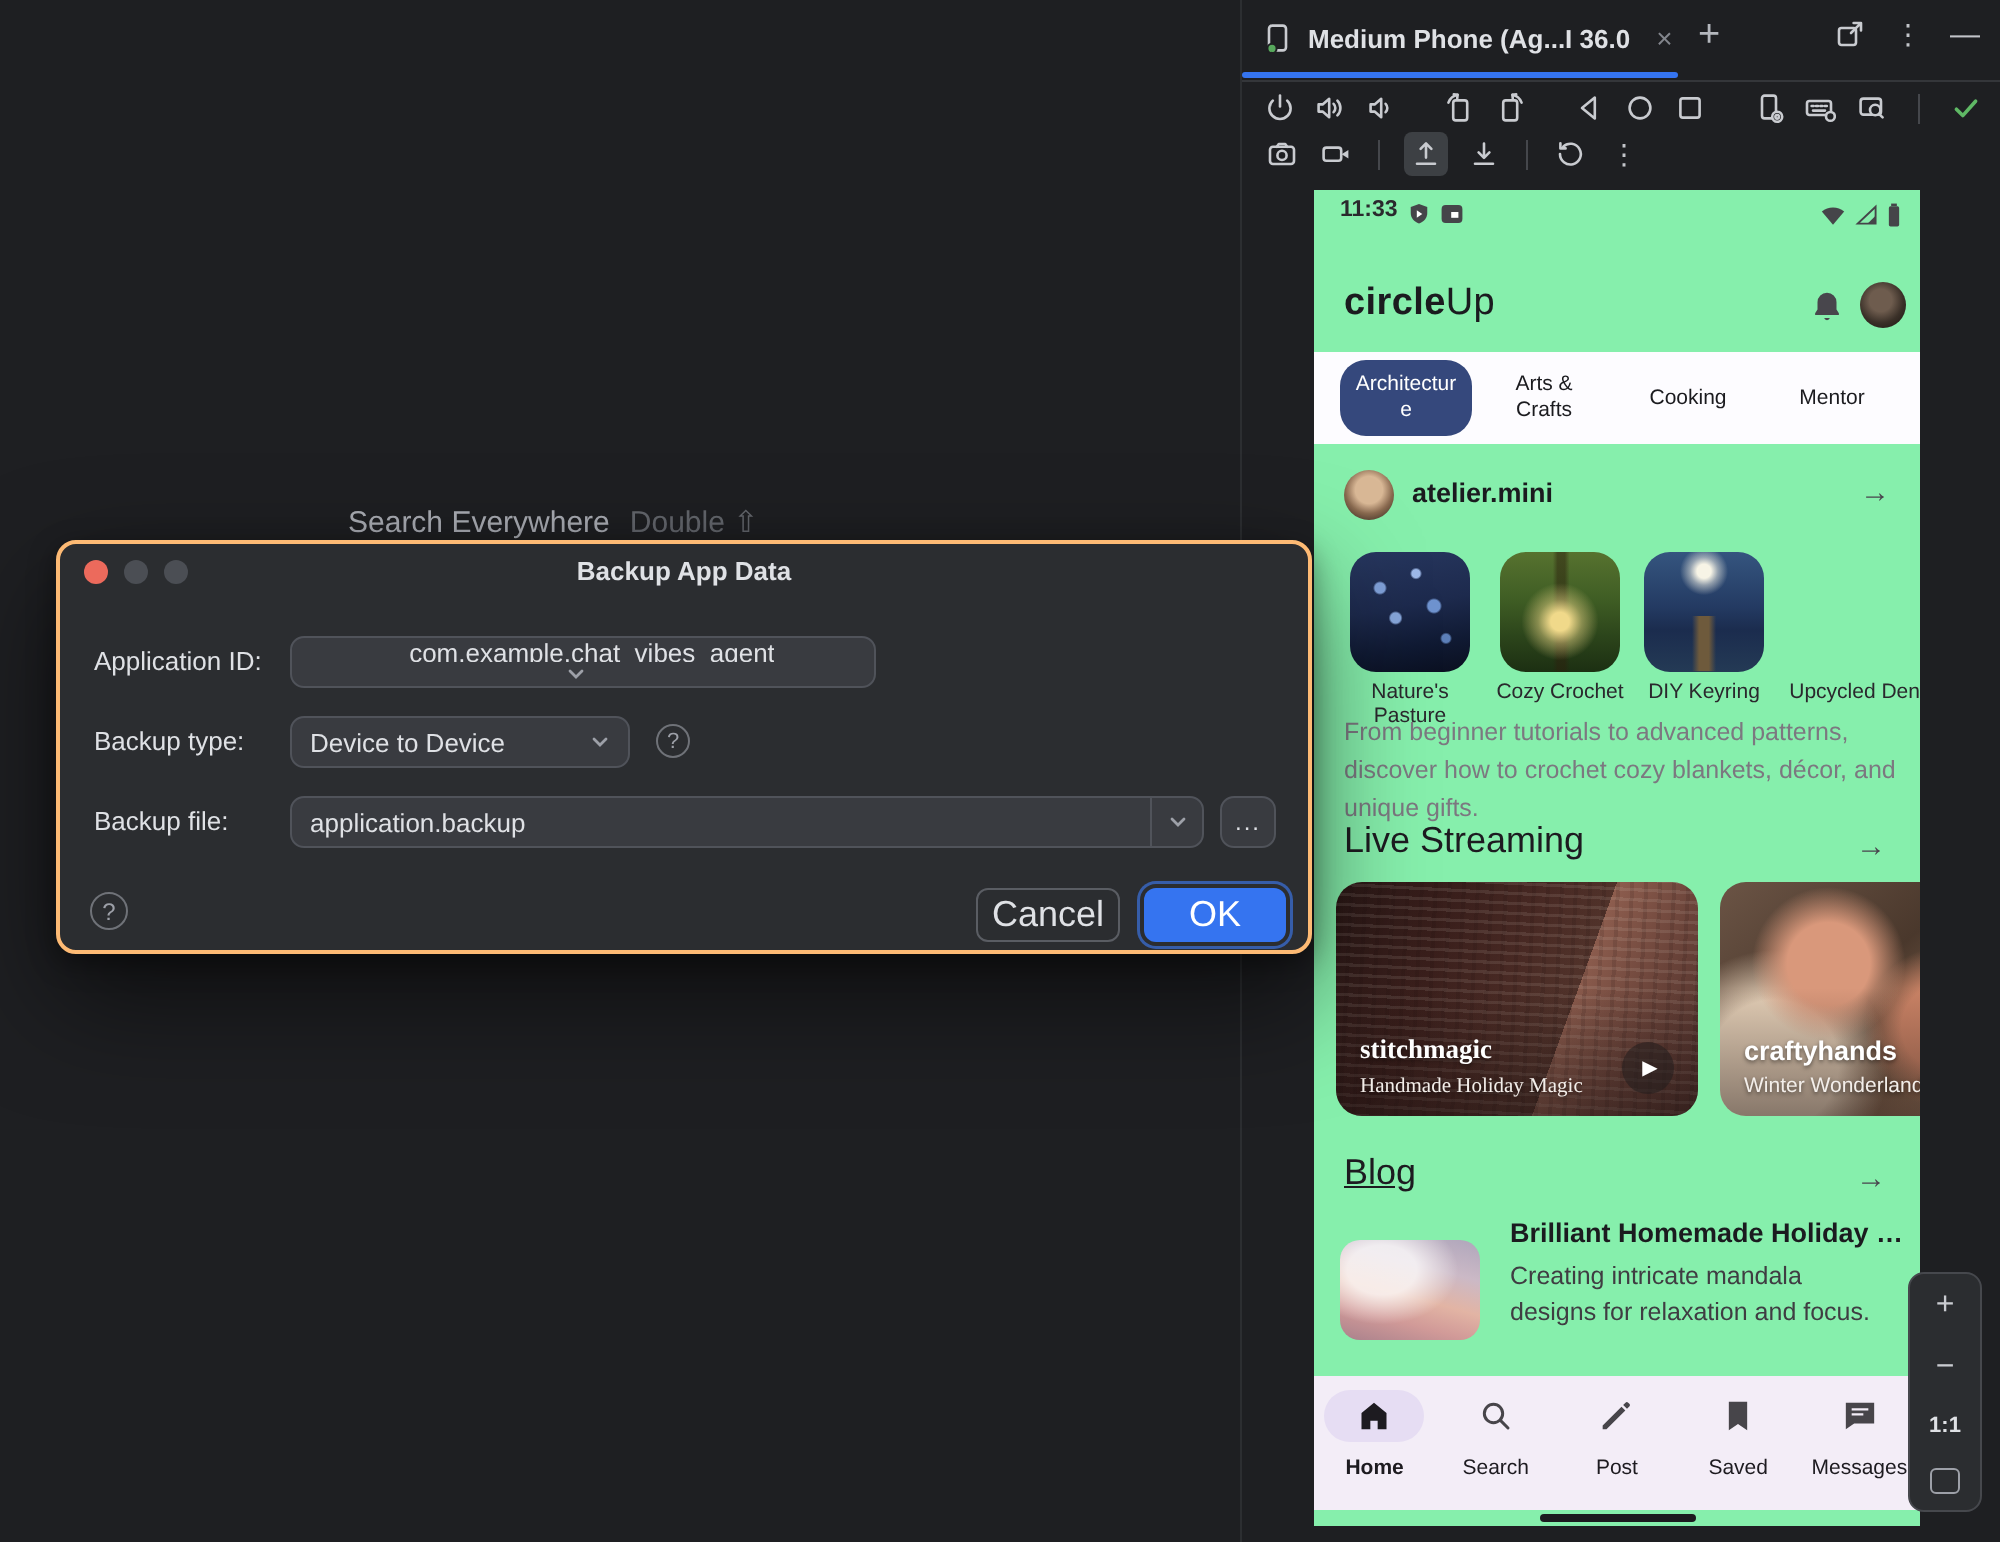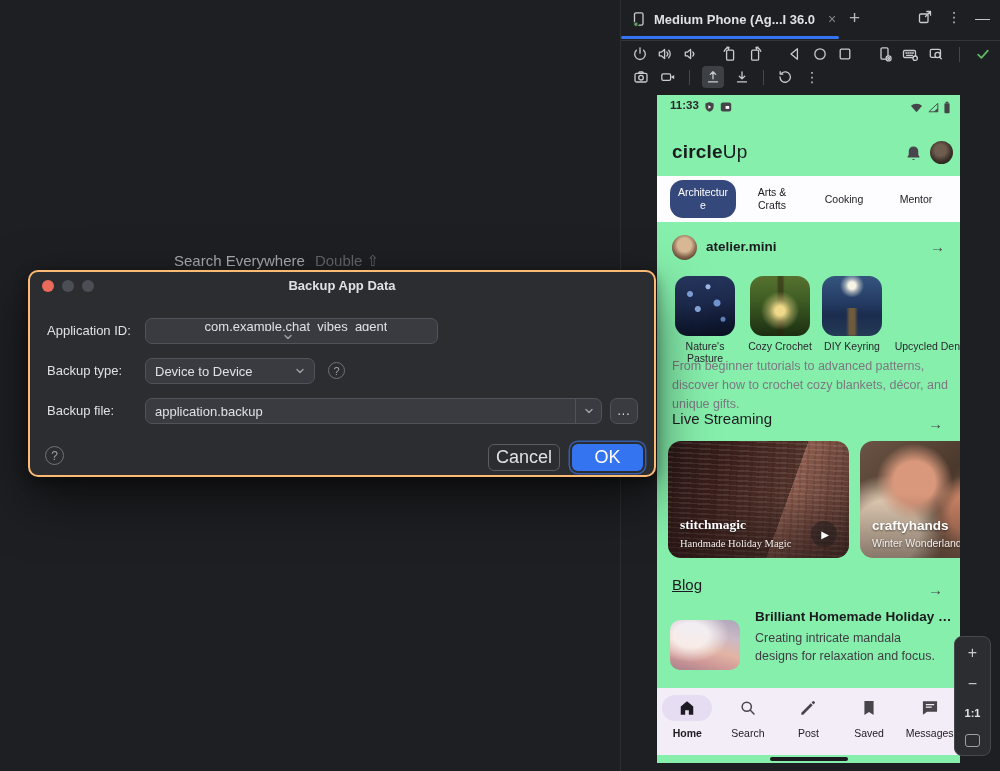--- a/index.html
+++ b/index.html
@@ -63,21 +63,21 @@
       linear-gradient(90deg, transparent 44%, rgba(45,32,14,.5) 48% 54%, transparent 58%),
       linear-gradient(180deg,#57722f 0%,#3f5d24 40%,#2c451b 70%,#1c2f12 100%);}
   .t3{left:165px;background-image:
       radial-gradient(circle at 50% 16%, #f7f4e6 0 3.5px, rgba(247,244,230,.5) 7px, transparent 12px),
       linear-gradient(90deg, transparent 40%, #6e5a3c 46% 54%, transparent 60%),
       linear-gradient(180deg,#35557f 0%,#243b63 45%,#1b2c4e 65%,#243a55 100%);
       background-size:100% 100%,100% 46%,100% 100%;background-position:0 0,0 100%,0 0;background-repeat:no-repeat;}
   .tlbl{position:absolute;top:245px;font-size:10.5px;color:#2a282d;width:72px;text-align:center;}
   .tl1{left:12px;} .tl2{left:87px;} .tl3{left:159px;} .tl4{left:231px;text-align:right;}
   .desc{position:absolute;left:15px;top:262px;width:276px;font-size:12.5px;line-height:1.5;color:#7c7880;}
-  .sec-h{position:absolute;left:15px;font-size:15px;color:#1d1b20;}
+  .sec-h{position:absolute;left:15px;font-size:18px;color:#1d1b20;}
   .live-h{top:315px;} .blog-h{top:481px;text-decoration:underline;}
   .sec-arrow{position:absolute;right:17px;}
   .la{top:320px;} .ba{top:486px;}
   .lcard{position:absolute;top:346px;height:117px;border-radius:13px;overflow:hidden;}
   .lc1{left:11px;width:181px;background:
       repeating-linear-gradient(3deg, rgba(240,232,220,.10) 0 1.6px, transparent 1.6px 5px),
       repeating-linear-gradient(93deg, rgba(25,12,12,.12) 0 2px, transparent 2px 7px),
       conic-gradient(from 200deg at 80% -10%, rgba(30,14,12,.55) 0 70deg, transparent 70deg),
       linear-gradient(115deg,#3a2423 0%,#5c342f 28%,#7b4a40 46%,#8d5d4e 60%,#6b443a 78%,#4a2d28 100%); font-family: Liberation Serif, serif;}
   .lc2{left:203px;width:181px;background:

